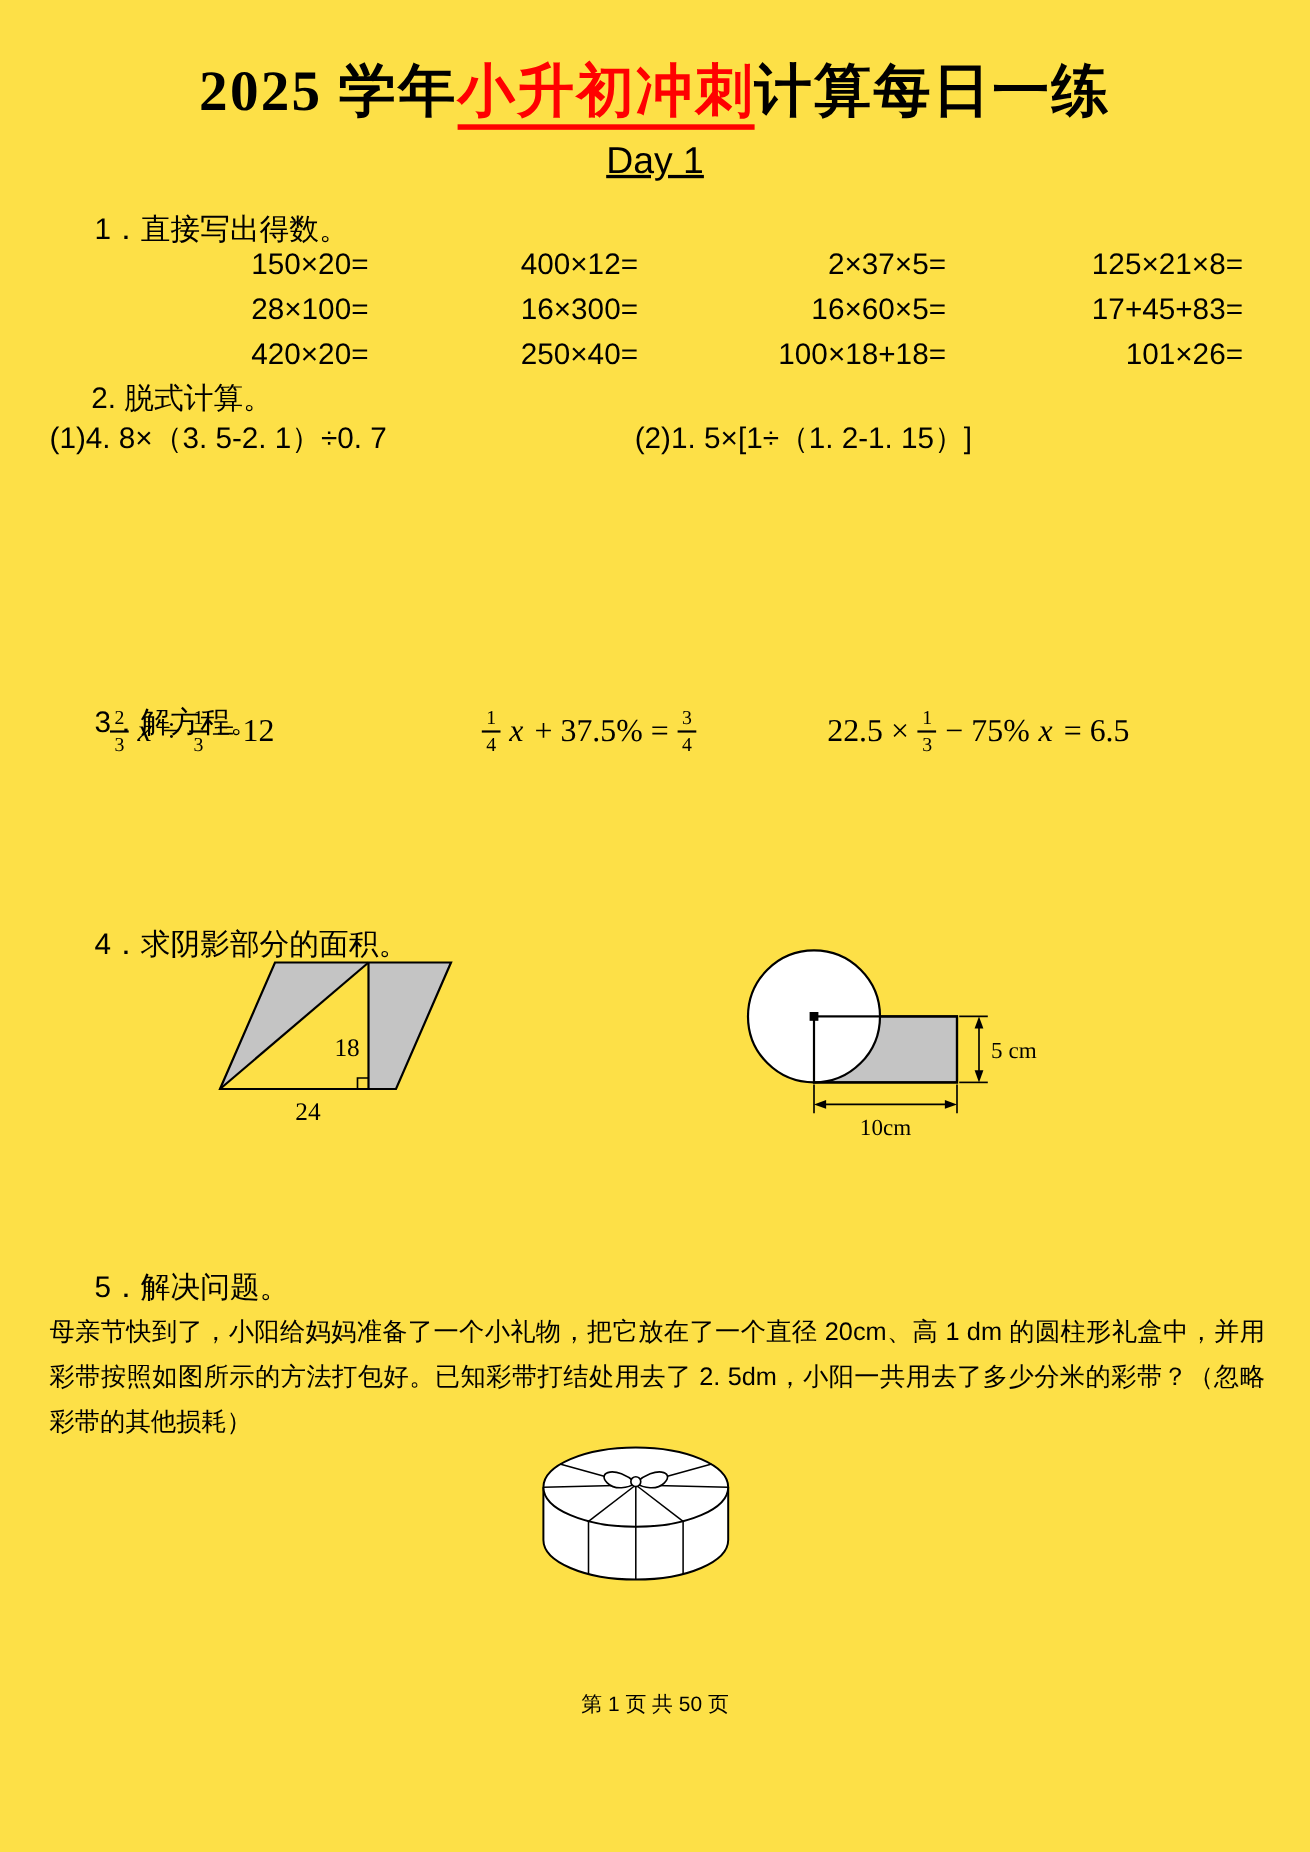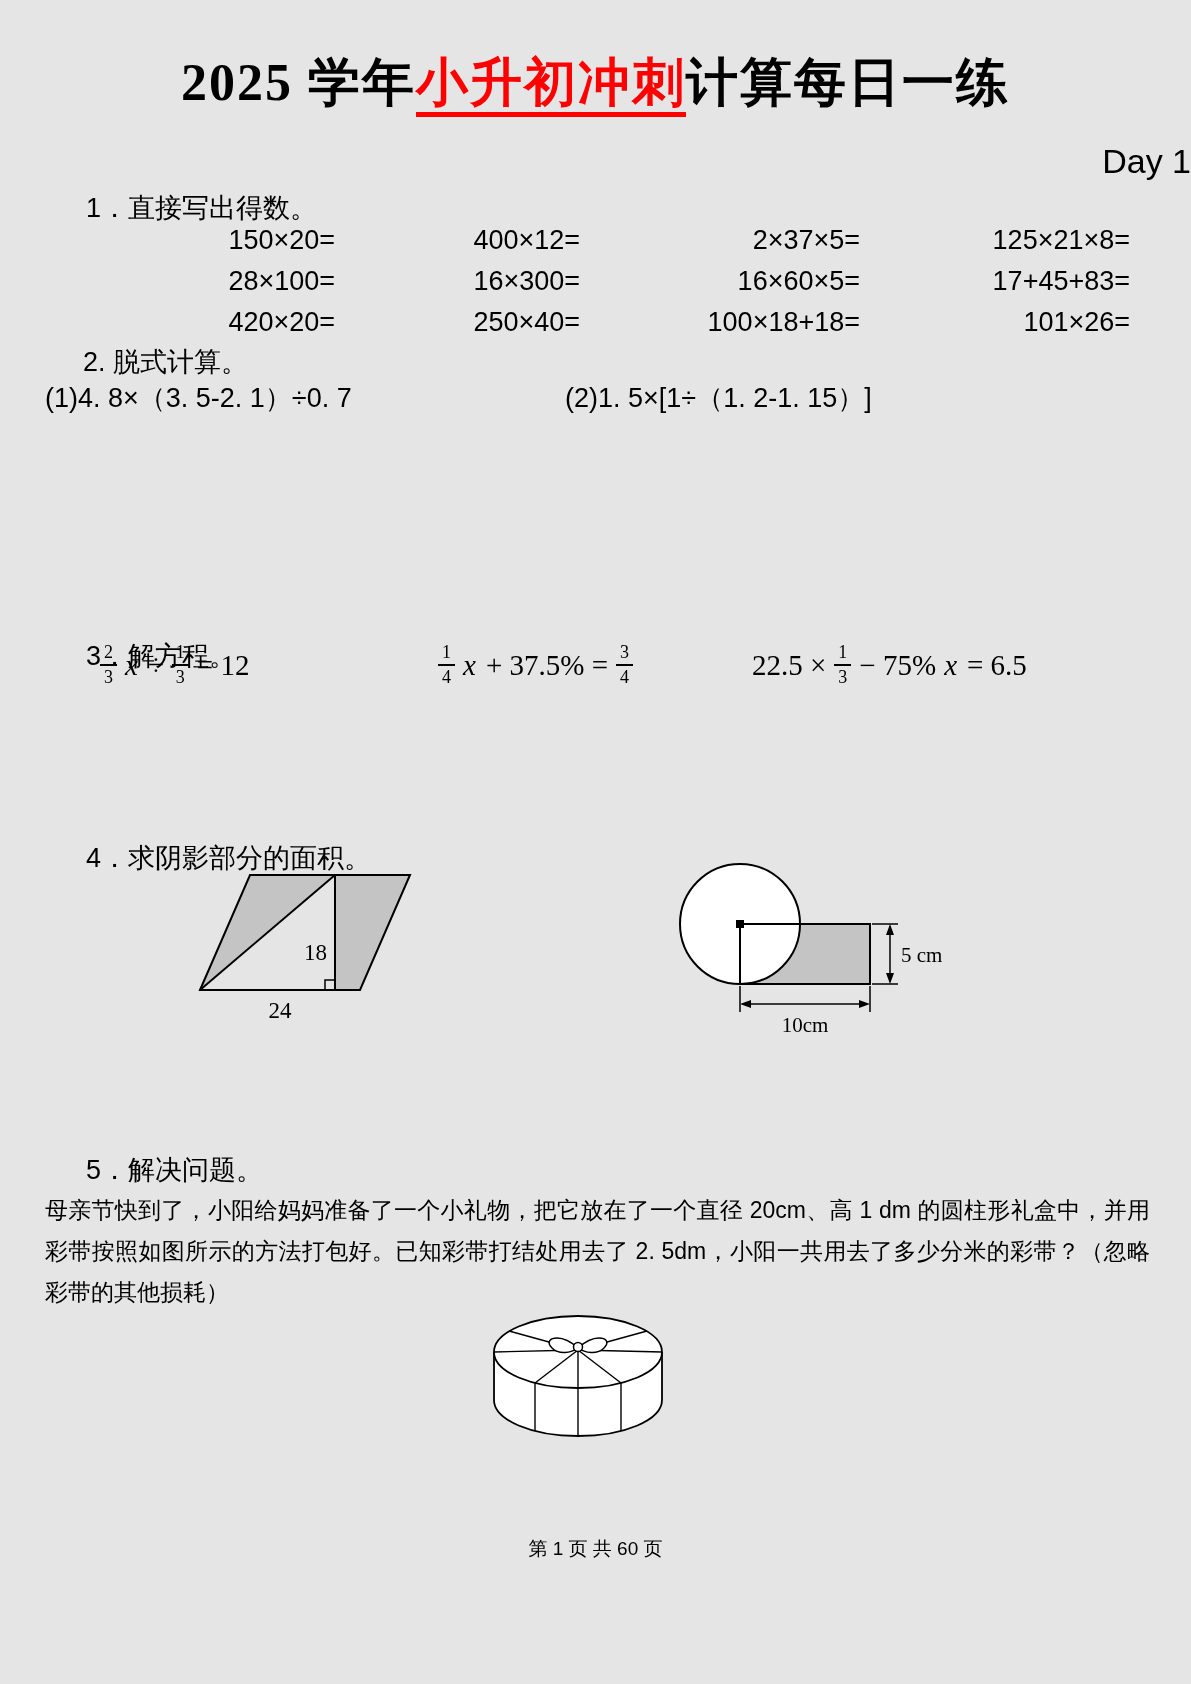--- a/index.html
+++ b/index.html
@@ -4,57 +4,57 @@
 <style>
   * { margin:0; padding:0; box-sizing:border-box; }
   html,body { background:#ffffff; }
   body {
     width:1191px; height:1684px;
     font-family:"Liberation Sans", sans-serif;
     color:#000;
     position:relative;
     overflow:hidden;
   }
-  .page { position:absolute; inset:0; background:#e5e5e5; }
+  .page { position:absolute; inset:0; background:#fde047; }
 
   .title {
     position:absolute; top:48px; left:0; width:100%;
     text-align:center;
     font-family:"Liberation Serif", serif;
     font-size:52px; font-weight:bold; letter-spacing:2px;
     white-space:nowrap;
   }
   .title .hl {
     color:#ff0000;
     border-bottom:5px solid #ff0000;
     padding-bottom:1px;
   }
   .subtitle {
-    position:absolute; top:142px; left:0; width:100%;
-    text-align:right; font-size:34px;
+    position:absolute; top:127px; left:0; width:100%;
+    text-align:center; font-size:34px;text-decoration:underline;
   }
 
   .heading { position:absolute; font-size:27px;margin-left:38px; }
   .h1 { top:190px; left:48px; }
   .h2 { top:344px; left:45px; }
   .h3 { top:638px; left:48px; }
   .h4 { top:840px; left:48px; }
   .h5 { top:1152px; left:48px; }
 
   .s1-grid {
     position:absolute; top:226px; left:75px;
     display:grid;
     grid-template-columns:260px 245px 280px 270px;
     row-gap:13px;
     font-size:27px; line-height:28px;text-align:right;
   }
 
   .s2-item { position:absolute; top:380px; font-size:27px; }
   .s2-item.i1 { left:45px; }
-  .s2-item.i2 { left:565px;text-align:center; }
+  .s2-item.i2 { left:577px;text-align:center; }
 
   .equation {
     position:absolute; top:636px; height:58px;
     display:flex; align-items:center; gap:8px;
     font-family:"Liberation Serif", serif;
     font-size:29px; white-space:nowrap;
   }
   .equation.e1 { left:100px; }
   .equation.e2 { left:438px; }
   .equation.e3 { left:752px; }
@@ -199,15 +199,15 @@
     <line x1="100" y1="50" x2="143" y2="83" stroke="#000" stroke-width="1.4"></line>
     <line x1="100" y1="50" x2="100" y2="88" stroke="#000" stroke-width="1.4"></line>
     <line x1="57" y1="83" x2="57" y2="131" stroke="#000" stroke-width="1.4"></line>
     <line x1="143" y1="83" x2="143" y2="131" stroke="#000" stroke-width="1.4"></line>
     <line x1="100" y1="88" x2="100" y2="136" stroke="#000" stroke-width="1.4"></line>
     <path d="M100,48 C82,32 64,38 74,48 C81,55 93,53 100,48 Z" fill="#ffffff" stroke="#000" stroke-width="1.5"></path>
     <path d="M100,48 C118,32 136,38 126,48 C119,55 107,53 100,48 Z" fill="#ffffff" stroke="#000" stroke-width="1.5"></path>
     <circle cx="100" cy="47" r="4.5" fill="#ffffff" stroke="#000" stroke-width="1.5"></circle>
   </svg>
 
-  <div class="footer">第 1 页 共 60 页</div>
+  <div class="footer">第 1 页 共 50 页</div>
 
 </div>
 
 </body></html>

